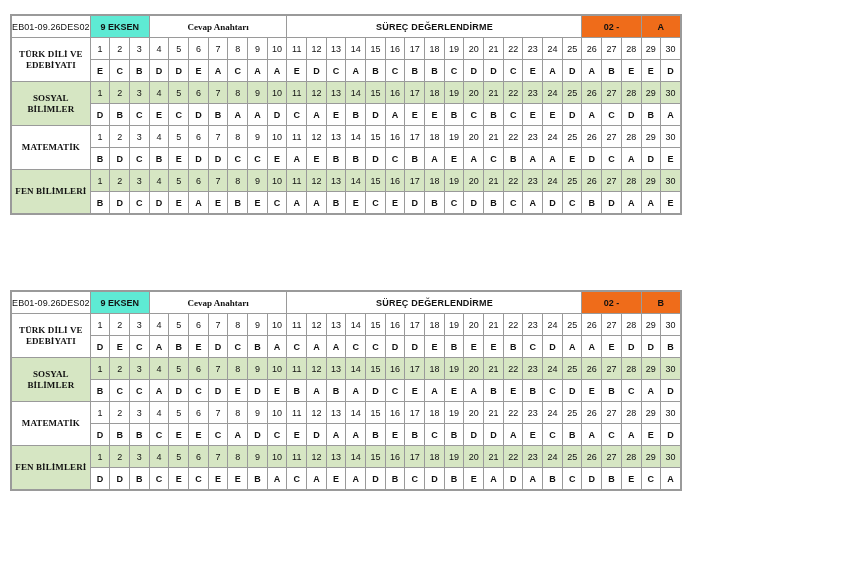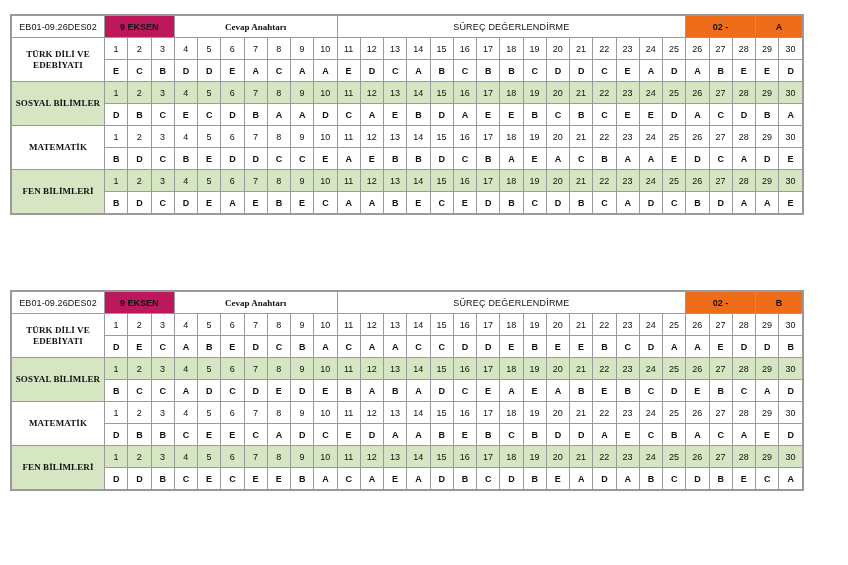--- a/index.html
+++ b/index.html
@@ -13,21 +13,21 @@
   }
   .page {
     position: relative;
     width: 848px;
     height: 565px;
     background: #ffffff;
   }
   .sheet {
     position: absolute;
     left: 10px;
-    width: 794px;
+    width: 672px;
     border: 1px solid #9a9a9a;
     box-sizing: border-box;
     background: #ffffff;
   }
   .sheet-1 { top: 14px; }
   .sheet-2 { top: 290px; }
 
   table.answer-key {
     border-collapse: collapse;
     width: 100%;
@@ -47,31 +47,31 @@
   .hdr-code {
     font-size: 10px;
     font-weight: normal;
     color: #222;
     background: #ffffff;
     letter-spacing: 0.1px;
   }
   .hdr-axis {
     font-size: 11px;
     font-weight: bold;
-    background: #be185d;
+    background: #5eead4;
   }
   .hdr-key {
     font-size: 11px;
     font-weight: bold;
     background: #ffffff;
     font-family: Liberation Serif, serif;
   }
   .hdr-title {
     font-size: 14px;
-    font-weight: normal;
+    font-weight: bold;
     background: #ffffff;
     letter-spacing: 0.2px;
   }
   .hdr-booklet {
     background: #ef6c1a;
     color: #ffffff;
     font-size: 20px;
     font-weight: bold;
     margin-top: 45px;
   }

